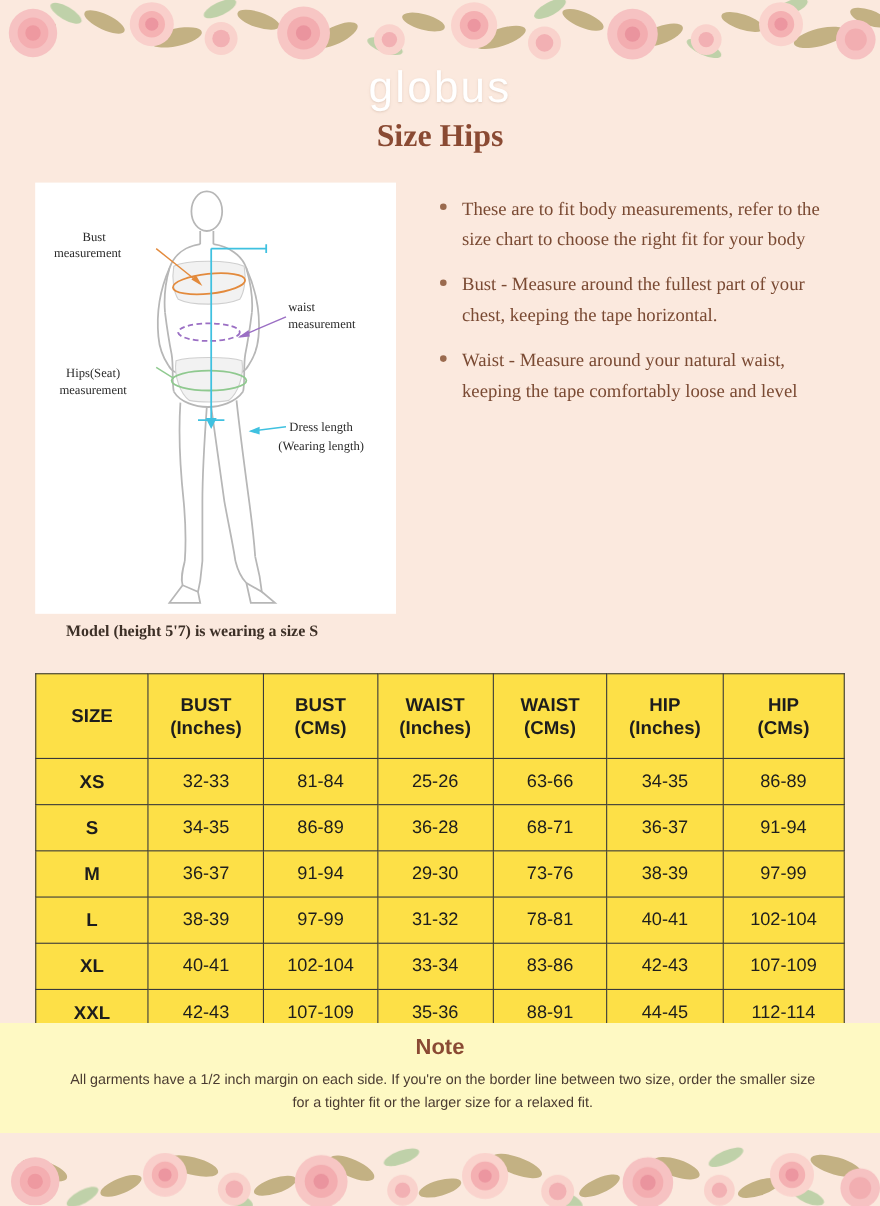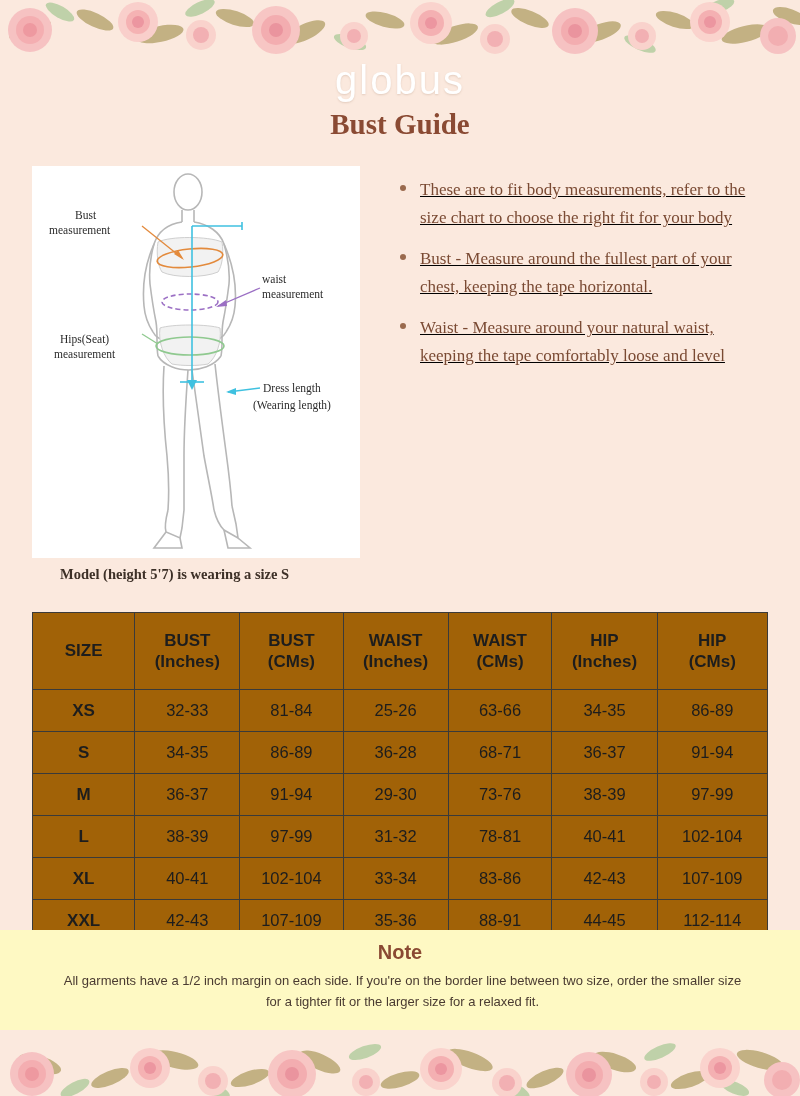--- a/index.html
+++ b/index.html
@@ -81,21 +81,20 @@
     font-weight: bold;
     color: #3d3027;
   }
 
   
   .bullets {
     position: absolute;
     left: 398px;
     top: 176px;
     width: 366px;
-    text-decoration: underline;
   }
   .bullet {
     position: relative;
     padding-left: 22px;
     margin-bottom: 13px;
     font-family: "Liberation Serif", serif;
     font-size: 17px;
     line-height: 1.65;
     color: #7a4a33;
   }
@@ -112,21 +111,21 @@
   
   .table-wrap {
     position: absolute;
     left: 32px;
     top: 612px;
     width: 736px;
   }
   table.size-table {
     border-collapse: collapse;
     width: 736px;
-    background: #a16207;
+    background: #fde047;
     font-family: "Liberation Sans", sans-serif;
   }
   table.size-table th,
   table.size-table td {
     border: 1px solid #3a3a3a;
     text-align: center;
     color: #1d1d1d;
   }
   table.size-table th {
     font-size: 17px;
@@ -257,21 +256,21 @@
           <g transform="translate(760,18)">
             <circle r="18" cx="18" cy="18" fill="#f6c2c2"></circle>
             <circle r="10" cx="18" cy="18" fill="#f2aeb1"></circle>
           </g>
         </g>
       </g>
     </svg>
   </div>
 
   <div class="brand">globus</div>
-  <div class="size-guide-title">Bust Guide</div>
+  <div class="size-guide-title">Size Hips</div>
 
   <div class="figure-box">
     <svg width="328" height="392" viewBox="0 0 328 392">
 
       <g fill="none" stroke="#b7b7b7" stroke-width="1.6">
 
         <ellipse cx="156" cy="26" rx="14" ry="18"></ellipse>
 
         <path d="M150,44 L150,56 M162,44 L162,56"></path>
 

